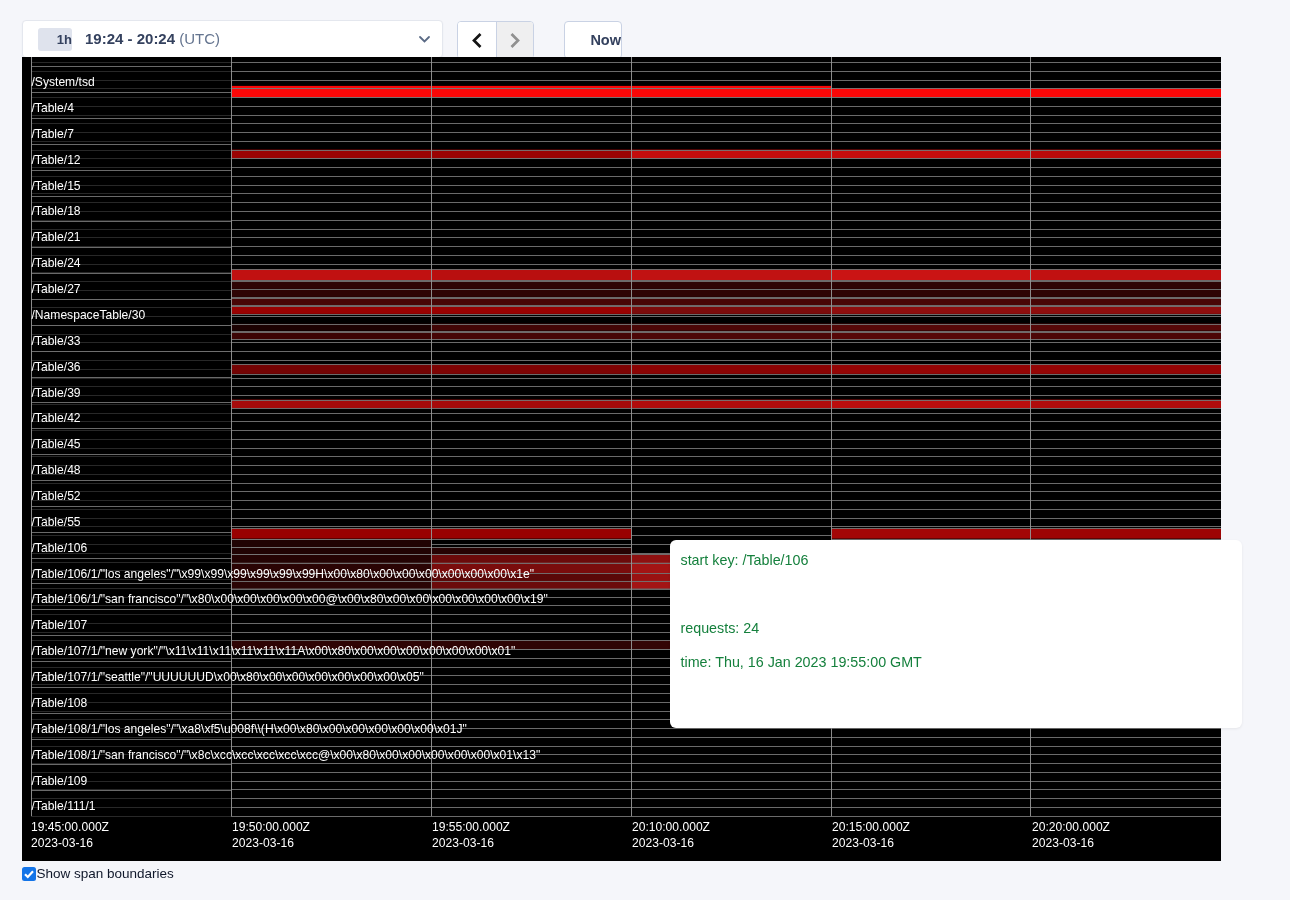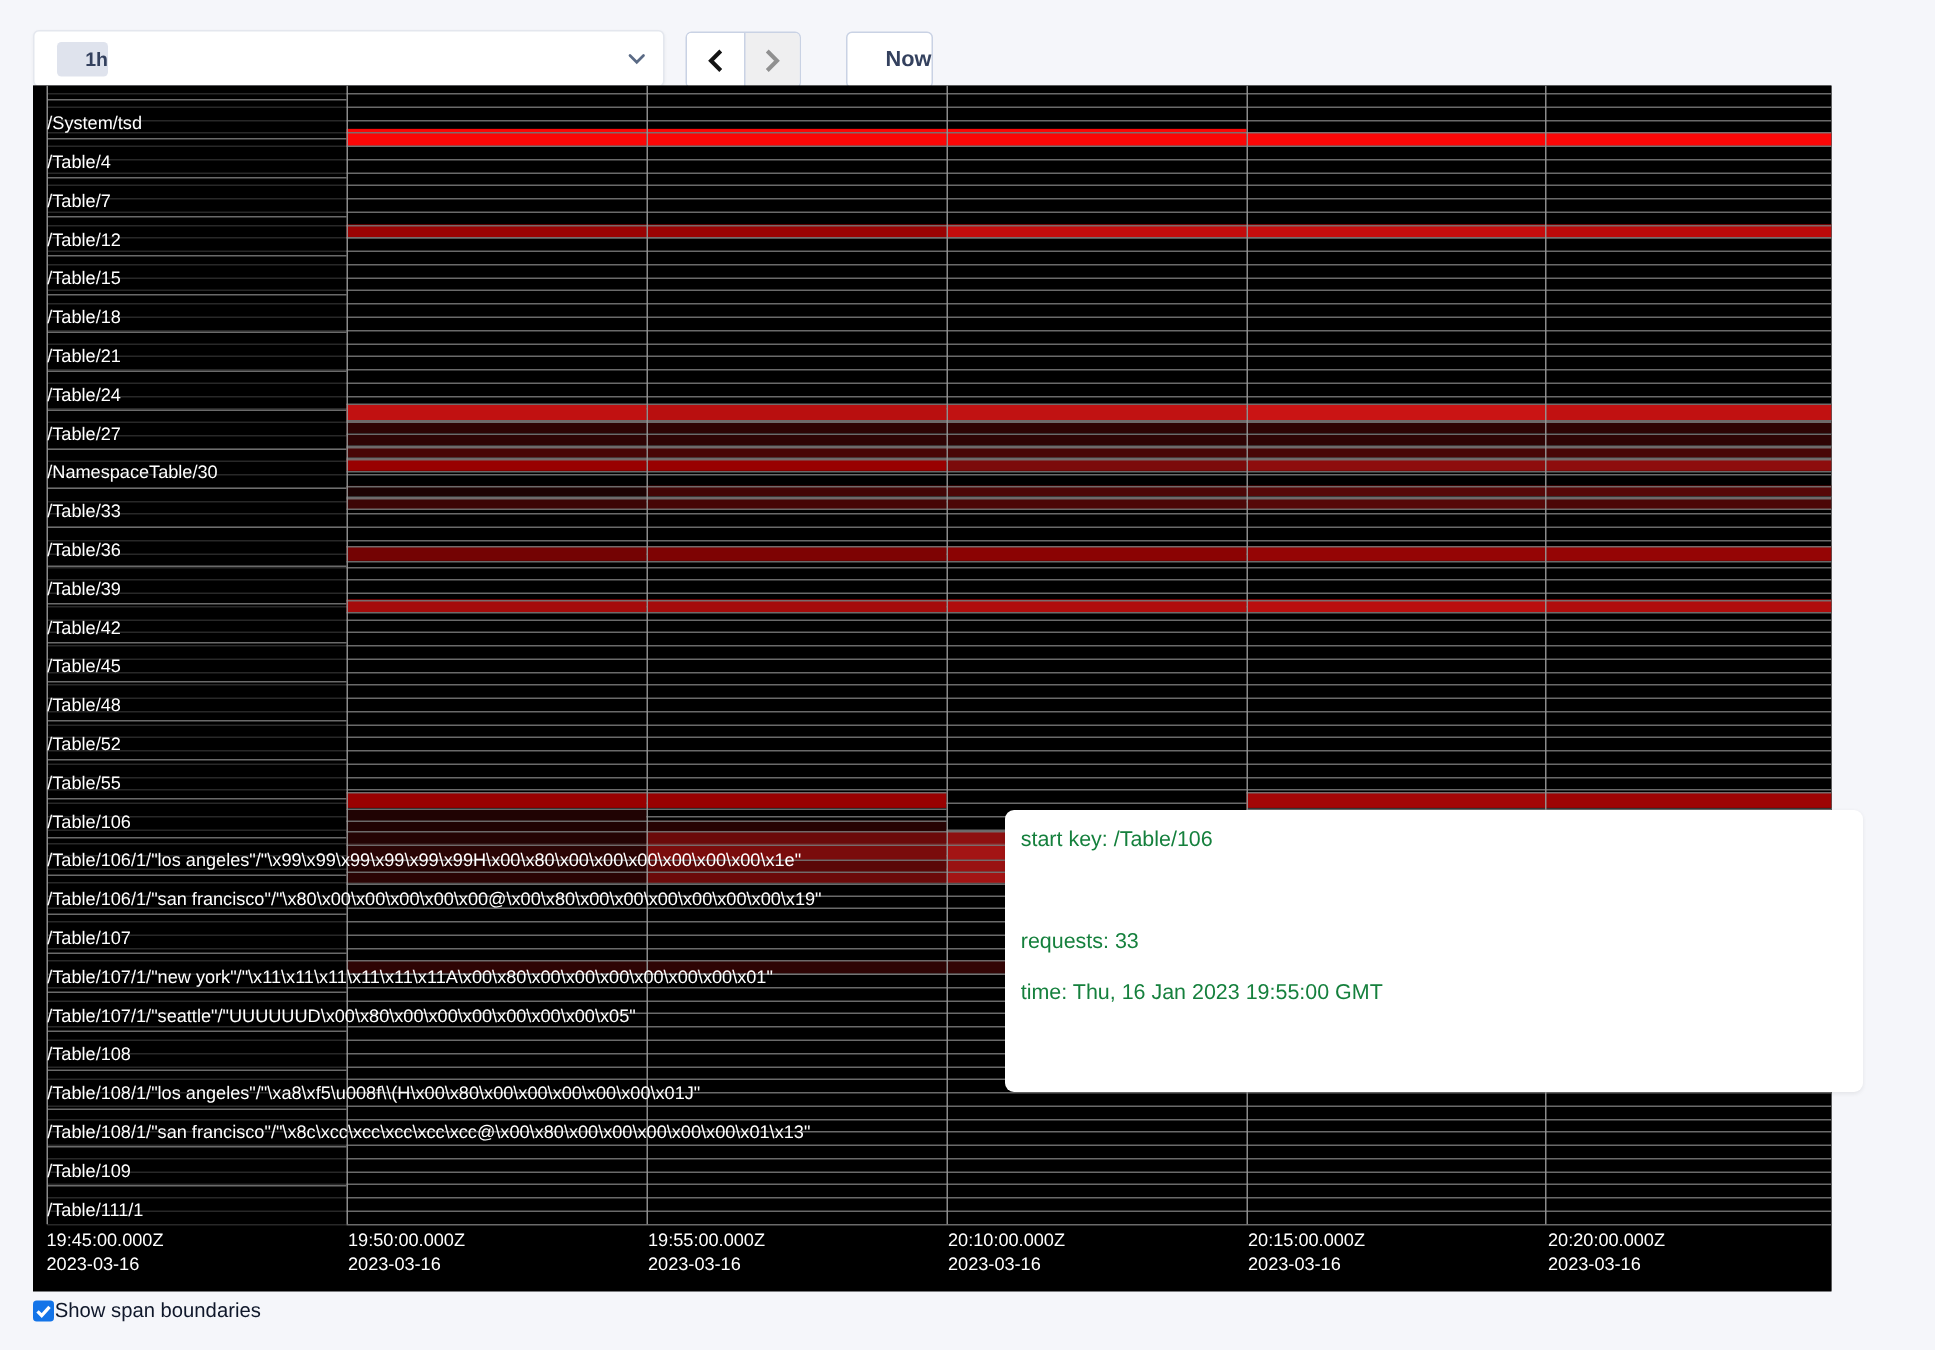--- a/index.html
+++ b/index.html
@@ -4,20 +4,21 @@
 <style>
   * { margin:0; padding:0; box-sizing:border-box; }
   html,body { width:1290px; height:900px; background:#f5f6fa; font-family:"Liberation Sans",sans-serif; overflow:hidden; }
   .abs { position:absolute; }
 </style>
 </head>
 <body>
 
 <div class="abs" style="left:22px;top:20px;width:421px;height:38px;background:#fff;border:1px solid #e4e7ee;border-radius:4px;box-shadow:0 1px 2px rgba(50,60,90,.06);">
   <div class="abs" style="left:15px;top:7px;width:34px;height:23px;background:#dfe3ed;border-radius:3px;color:#34415e;font-size:13px;font-weight:bold;text-align:right;line-height:23px;">1h</div>
+  <div class="abs" style="left:62px;top:0;height:36px;line-height:36px;font-size:15px;color:#34415e;white-space:nowrap;"><b>19:24 - 20:24</b> <span style="color:#64748f;font-weight:400;">(UTC)</span></div>
   <svg class="abs" style="left:395px;top:14px;" width="13" height="9" viewBox="0 0 13 9">
       <path d="M2 2 L6.5 6.5 L11 2" stroke="#5a6a85" stroke-width="1.8" fill="none" stroke-linecap="round"></path>
     </svg>
 </div>
 
 <div class="abs" style="left:457px;top:20.5px;width:77px;height:38px;border:1px solid #c9d2e4;border-radius:4px;background:#fff;overflow:hidden;">
   <div class="abs" style="left:0;top:0;width:38px;height:36px;background:#fff;"></div>
   <div class="abs" style="left:38px;top:0;width:38px;height:36px;background:#efeff0;border-left:1px solid #c9d2e4;"></div>
   <svg class="abs" style="left:13px;top:10px;" width="12" height="17" viewBox="0 0 12 17">
       <path d="M9.5 2 L3 8.5 L9.5 15" stroke="#141414" stroke-width="2.7" fill="none"></path>
@@ -156,21 +157,21 @@
 <text x="610" y="789.5" font-family="Liberation Sans, sans-serif" font-size="12.1" fill="#fff">2023-03-16</text>
 <text x="810" y="773.5" font-family="Liberation Sans, sans-serif" font-size="12.1" fill="#fff">20:15:00.000Z</text>
 <text x="810" y="789.5" font-family="Liberation Sans, sans-serif" font-size="12.1" fill="#fff">2023-03-16</text>
 <text x="1010" y="773.5" font-family="Liberation Sans, sans-serif" font-size="12.1" fill="#fff">20:20:00.000Z</text>
 <text x="1010" y="789.5" font-family="Liberation Sans, sans-serif" font-size="12.1" fill="#fff">2023-03-16</text>
 </svg>
 </div>
 
 <div class="abs" style="left:670px;top:540px;width:571.5px;height:188px;background:#fff;border-radius:6px;box-shadow:0 1px 3px rgba(0,0,0,.07);font-size:14.3px;color:#15803d;white-space:nowrap;">
   <div class="abs" style="left:10.5px;top:11.5px;">start key: /Table/106</div>
-  <div class="abs" style="left:10.5px;top:79.5px;">requests: 33</div>
+  <div class="abs" style="left:10.5px;top:79.5px;">requests: 24</div>
   <div class="abs" style="left:10.5px;top:113.5px;">time: Thu, 16 Jan 2023 19:55:00 GMT</div>
 </div>
 
 <div class="abs" style="left:21.5px;top:866.5px;width:14px;height:14px;background:#1374e8;border-radius:2.5px;">
   <svg width="14" height="14" viewBox="0 0 14 14">
       <path d="M3 7.2 L5.8 10 L11 4.2" stroke="#fff" stroke-width="2.2" fill="none"></path>
     </svg>
 </div>
 <div class="abs" style="left:36.5px;top:866px;font-size:13.5px;color:#0f172a;">Show span boundaries</div>
 

